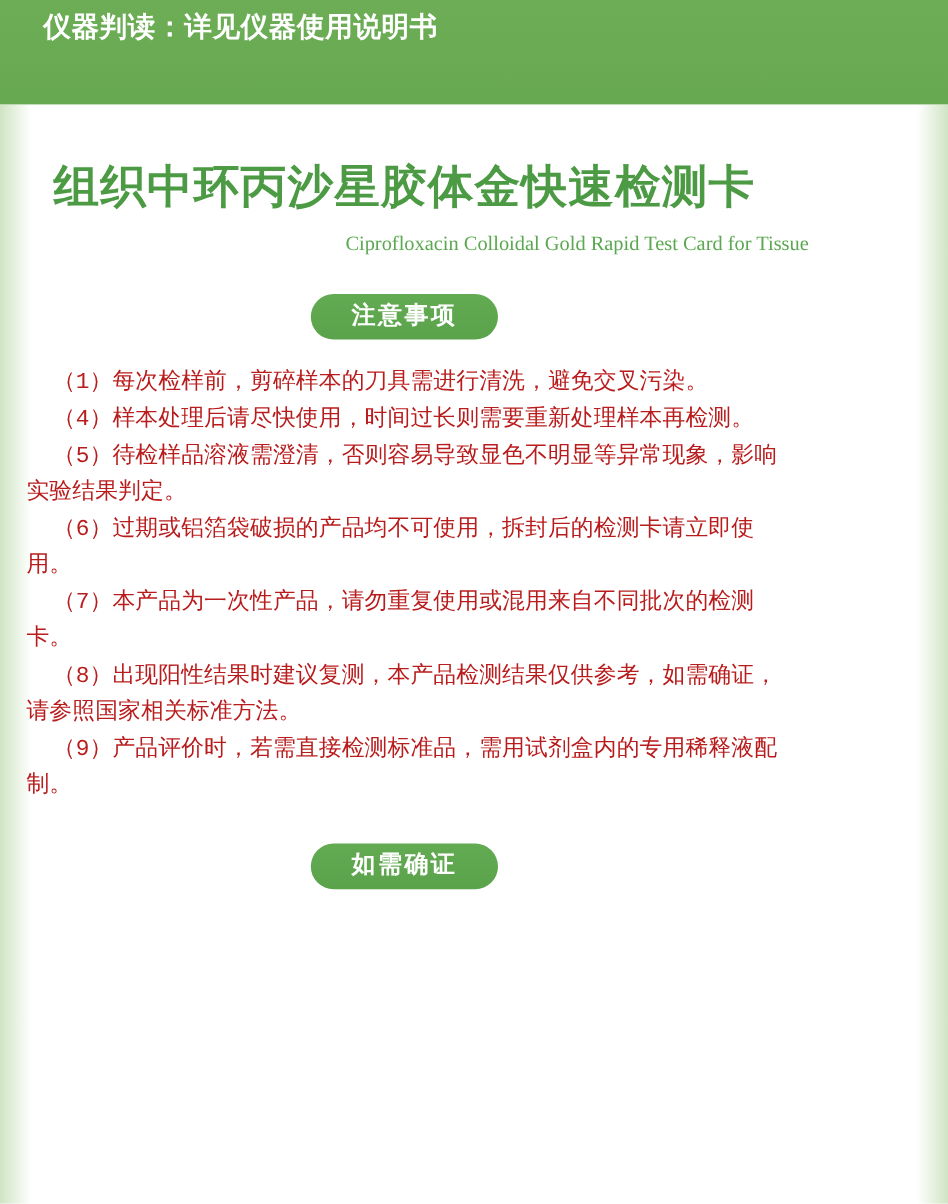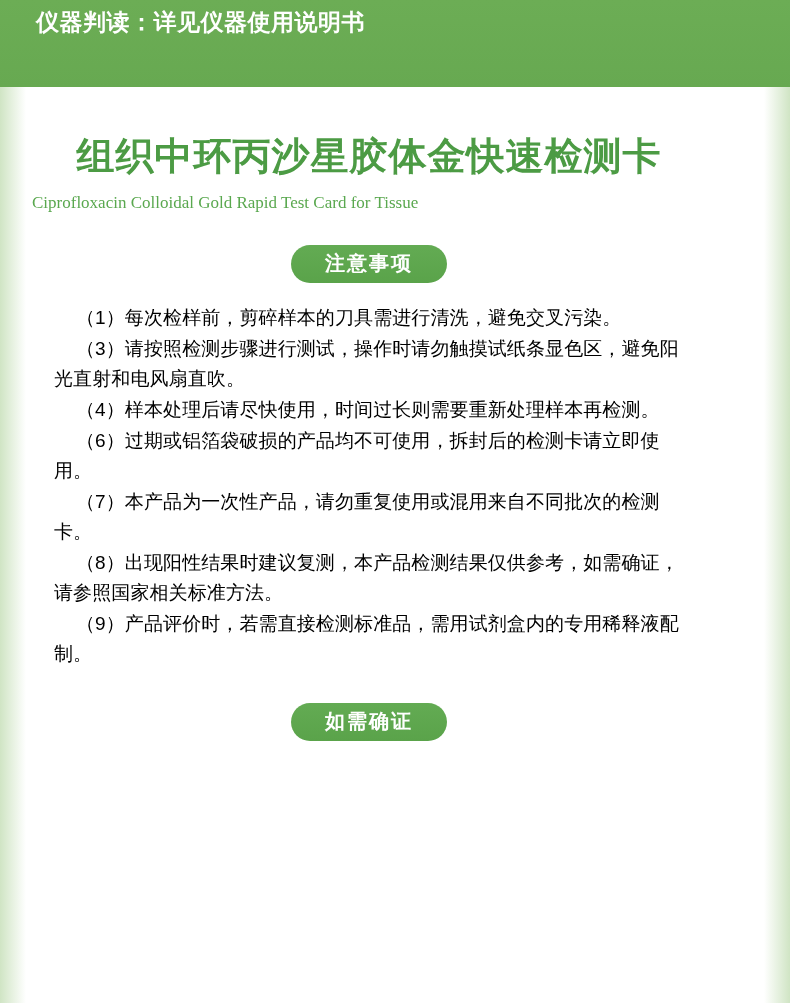--- a/index.html
+++ b/index.html
@@ -56,33 +56,32 @@
     top: 87px;
     width: 26px;
     height: 916px;
     background: linear-gradient(270deg, rgba(150,196,124,0.45) 0%, rgba(255,255,255,0) 100%);
   }
   .content {
     position: absolute;
     left: 0;
     top: 87px;
     width: 674px;
-    padding-left: 32px;
   }
   .main-title {
     text-align: center;
     font-size: 38px;
     font-weight: bold;
     color: #4c9b44;
     margin-top: 48px;
     letter-spacing: 1px;
     line-height: 1.15;
   }
   .sub-title {
-    text-align: left;
+    text-align: right;
     font-size: 17px;
     color: #5aa84f;
     margin-top: 14px;
     font-family: "Liberation Serif", serif;
   }
   .pill-wrap {
     text-align: center;
     margin-top: 32px;
   }
   .pill {
@@ -98,23 +97,24 @@
     line-height: 1.1;
   }
   .list {
     margin: 20px 0 0 0;
     padding: 0 24px 0 22px;
   }
   .list p {
     margin: 0 0 1px 0;
     font-size: 19px;
     line-height: 1.58;
-    color: #000000;
+    color: #b91c1c;
     text-indent: 22px;
     letter-spacing: 0.1px;
+    font-family: Liberation Mono, monospace;
   }
   .pill-wrap.second {
     margin-top: 34px;
   }
 </style>
 </head>
 <body>
 
 <div class="page">
 
@@ -129,22 +129,22 @@
 
     <div class="main-title">组织中环丙沙星胶体金快速检测卡</div>
     <div class="sub-title">Ciprofloxacin Colloidal Gold Rapid Test Card for Tissue</div>
 
     <div class="pill-wrap">
       <span class="pill">注意事项</span>
     </div>
 
     <div class="list">
       <p>（1）每次检样前，剪碎样本的刀具需进行清洗，避免交叉污染。</p>
-      <p>（3）请按照检测步骤进行测试，操作时请勿触摸试纸条显色区，避免阳光直射和电风扇直吹。</p>
       <p>（4）样本处理后请尽快使用，时间过长则需要重新处理样本再检测。</p>
+      <p>（5）待检样品溶液需澄清，否则容易导致显色不明显等异常现象，影响实验结果判定。</p>
       <p>（6）过期或铝箔袋破损的产品均不可使用，拆封后的检测卡请立即使用。</p>
       <p>（7）本产品为一次性产品，请勿重复使用或混用来自不同批次的检测卡。</p>
       <p>（8）出现阳性结果时建议复测，本产品检测结果仅供参考，如需确证，请参照国家相关标准方法。</p>
       <p>（9）产品评价时，若需直接检测标准品，需用试剂盒内的专用稀释液配制。</p>
     </div>
 
     <div class="pill-wrap second">
       <span class="pill">如需确证</span>
     </div>
 

